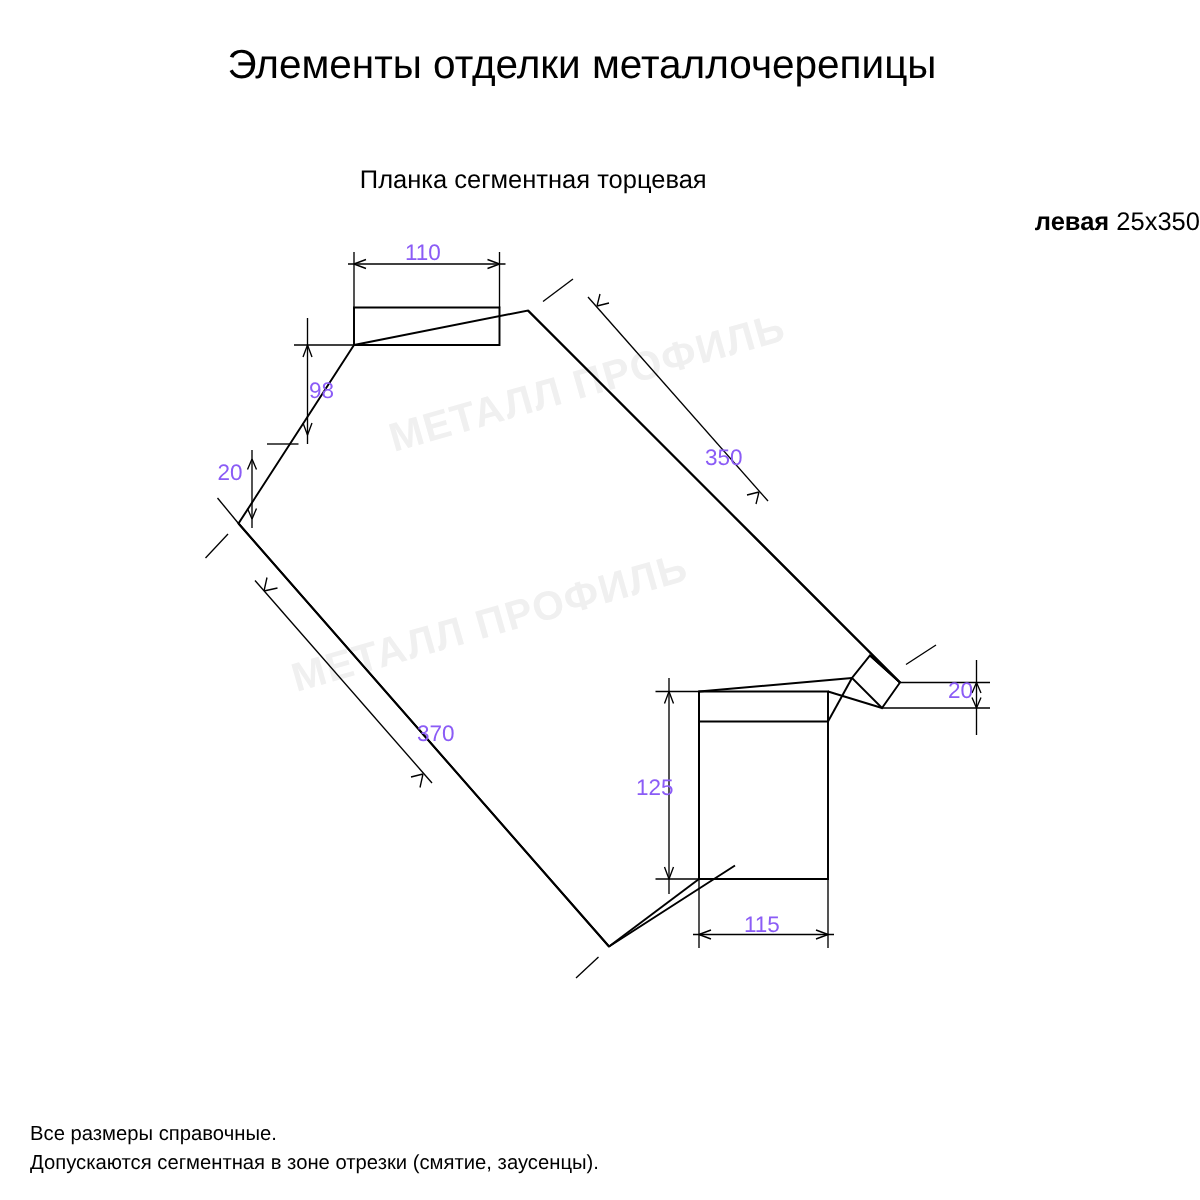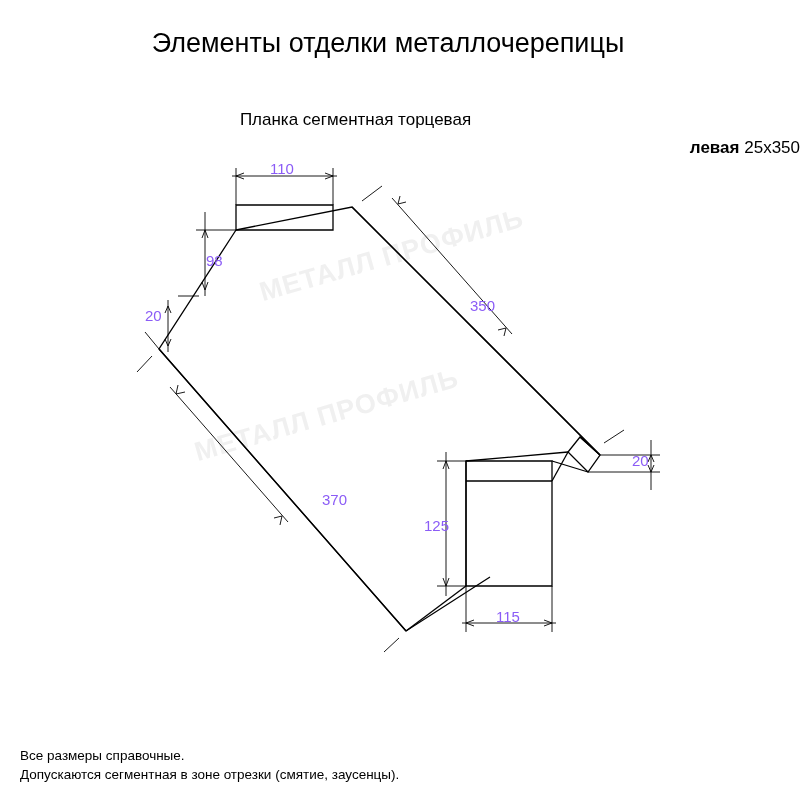--- a/index.html
+++ b/index.html
@@ -163,21 +163,21 @@
         <path d="M552,623 L544,620 M552,623 L544,626"></path>
       </g>
     </g>
   </svg>
 
   <div class="dim" style="left:270px; top:160px;">110</div>
   <div class="dim" style="left:186px; top:252px;margin-left:20px;">98</div>
   <div class="dim" style="left:145px; top:307px;">20</div>
   <div class="dim" style="left:470px; top:297px;">350</div>
   <div class="dim" style="left:632px; top:452px;">20</div>
-  <div class="dim" style="left:278px; top:491px;margin-left:44px;">370</div>
+  <div class="dim" style="left:278px; top:481px;">370</div>
   <div class="dim" style="left:424px; top:517px;">125</div>
   <div class="dim" style="left:496px; top:608px;">115</div>
 
   <div class="footer">
     <div>Все размеры справочные.</div>
     <div>Допускаются сегментная в зоне отрезки (смятие, заусенцы).</div>
   </div>
 
 </div>
 

